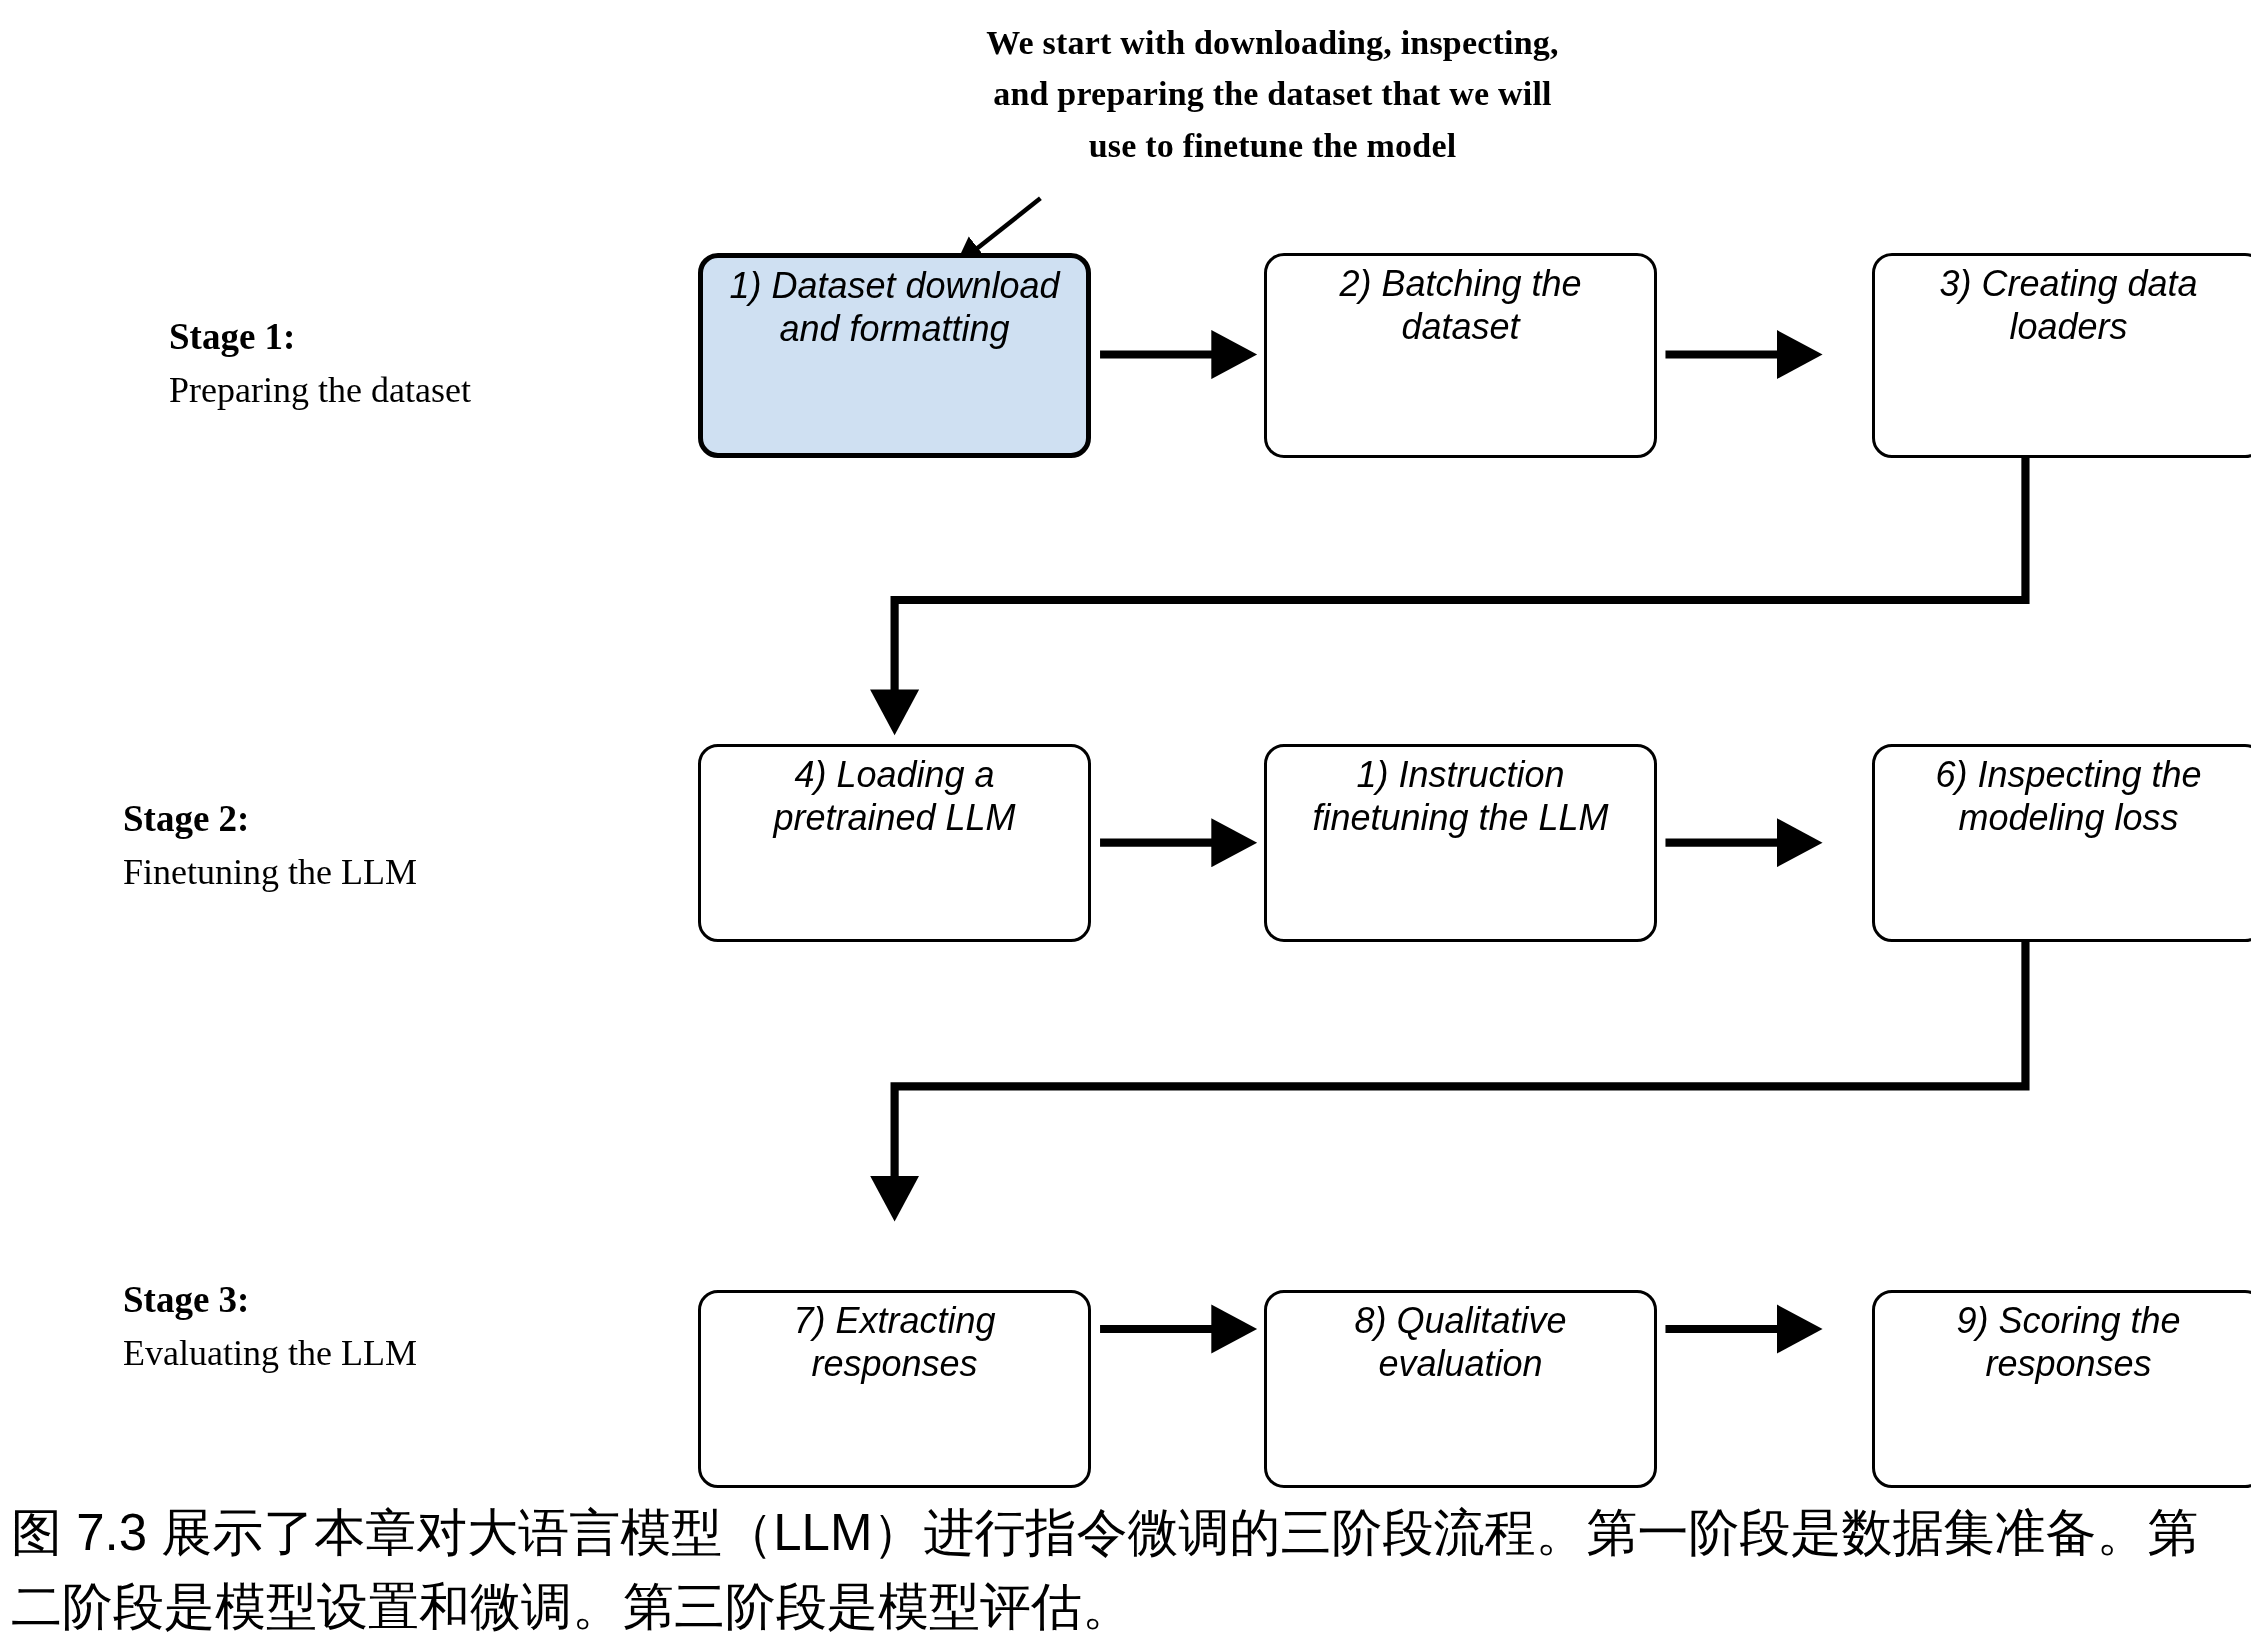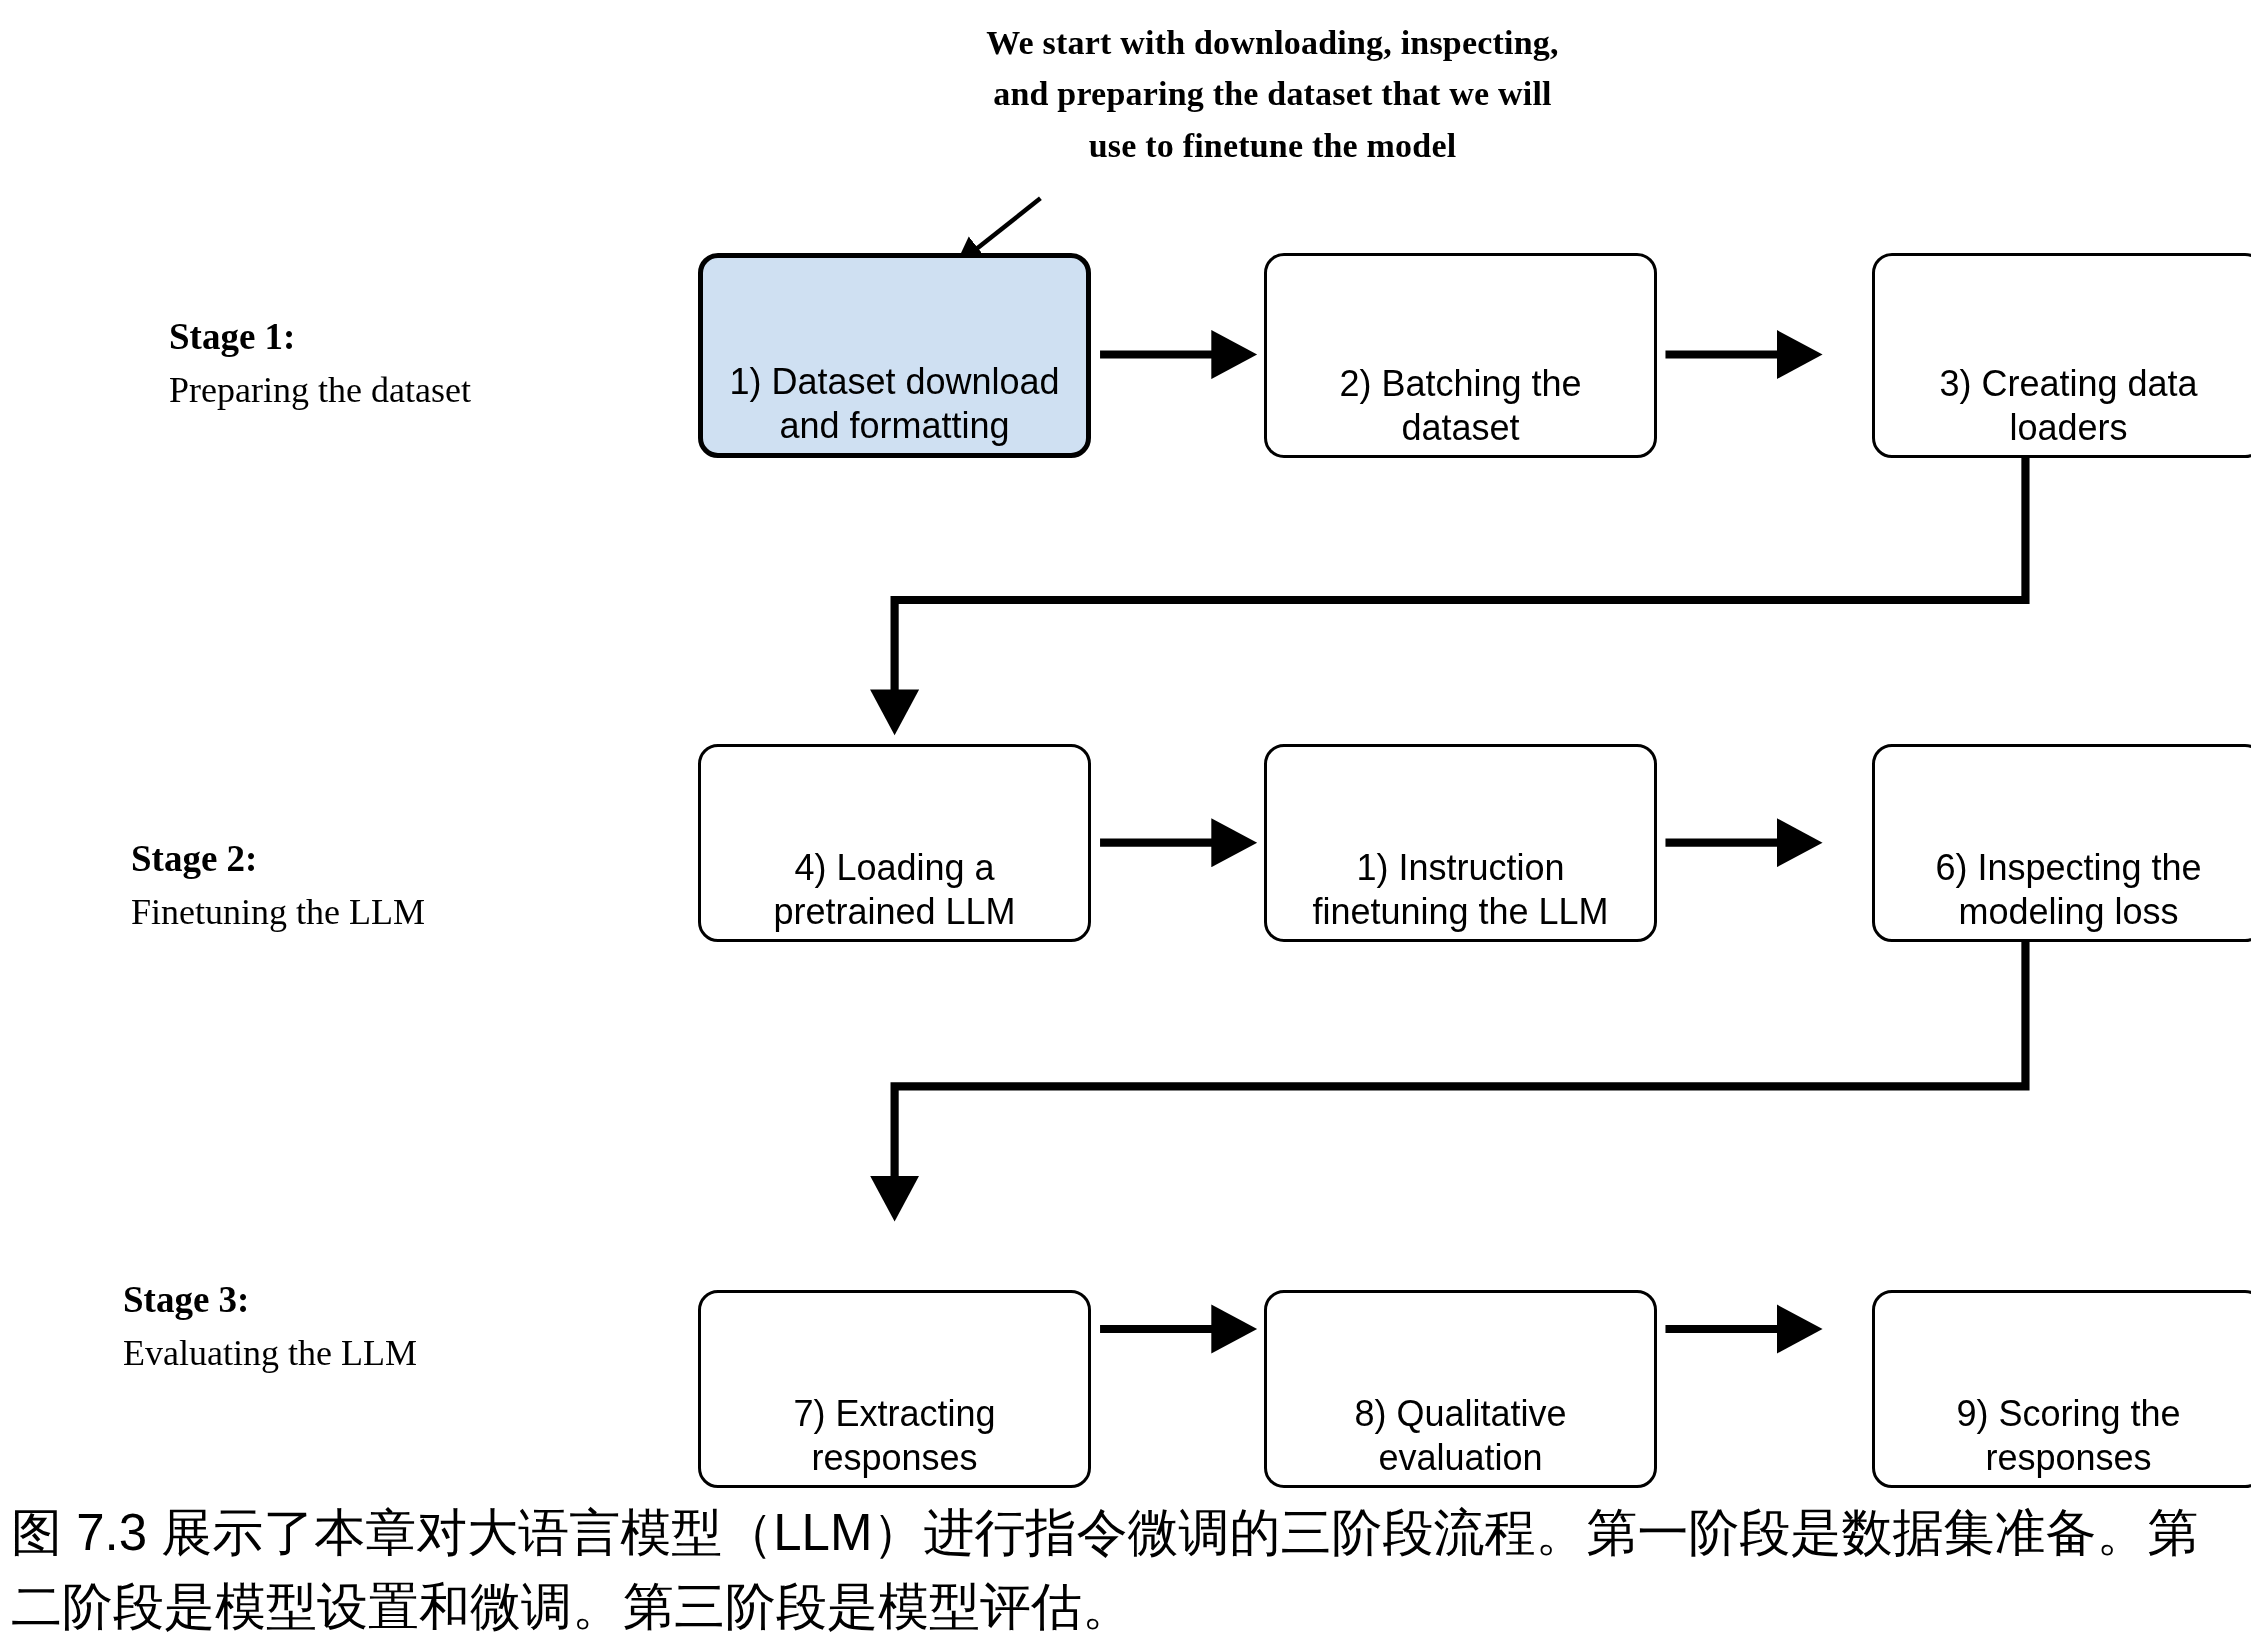--- a/index.html
+++ b/index.html
@@ -53,37 +53,38 @@
     display: block;
     margin-bottom: 7.3px;
   }
   .stage-label .subtitle {
     font-family: Liberation Serif, serif;
     font-size: 36px;
     line-height: 1.25;
     display: block;
   }
   #stage-label-1 { top: 314px; margin-left: 46px; }
-  #stage-label-2 { top: 836px; margin-left: 8px; }
+  #stage-label-2 { top: 796px; }
   #stage-label-3 { top: 1277px; }
 
   
   .node {
     position: absolute;
     box-sizing: border-box;
     border: 3.6px solid #000000;
     border-radius: 20px;
     background: #ffffff;
     display: flex;
-    align-items: flex-end;
+    align-items: flex-start;
     justify-content: center;
     text-align: center;
     font-size: 36px;
     line-height: 1.22;
     padding: 5.5px 12.7px;
+    font-style: italic;
   }
   .node.highlight {
     background: #cfe0f2;
     border-width: 5.5px;
   }
   .node .node-text { display: block; }
 
   
   .col1 { left: 698px; width: 393px; }
   .col2 { left: 1264px; width: 393px; }

